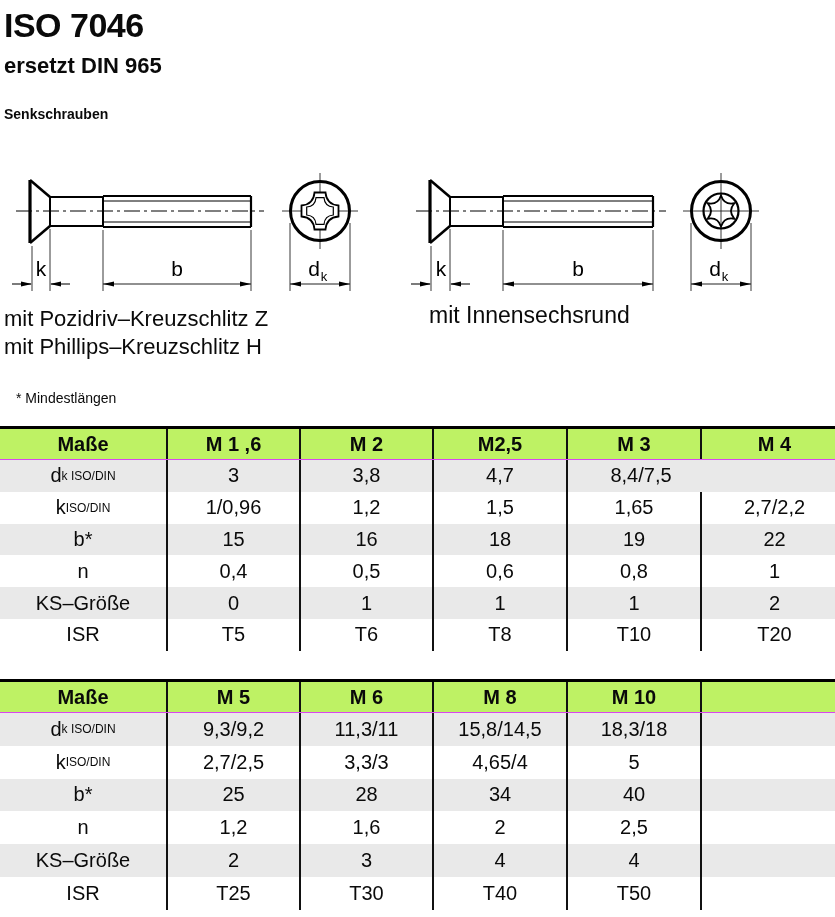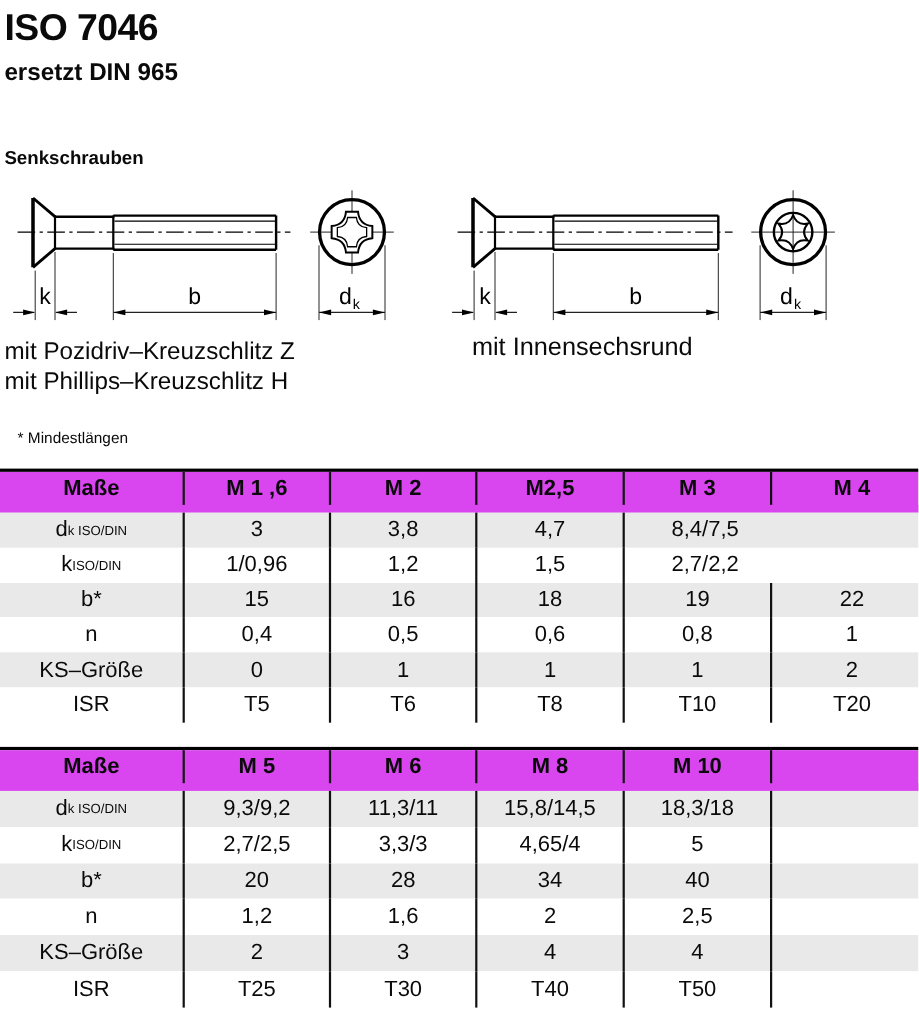--- a/index.html
+++ b/index.html
@@ -3,31 +3,31 @@
 <meta charset="utf-8">
 <style>
   html,body{margin:0;padding:0;}
   body{
     width:835px;height:917px;position:relative;background:#fff;color:#0a0a0a;
     font-family:"Liberation Sans","DejaVu Sans",sans-serif;overflow:hidden;
   }
   .abs{position:absolute;}
   .h1{left:4px;top:6px;font-size:34px;font-weight:bold;letter-spacing:-0.5px;}
   .h2{left:4px;top:53px;font-size:22px;font-weight:bold;}
-  .h3{left:4px;top:106px;font-size:17px;font-weight:bold;margin-top:28px;}
+  .h3{left:4px;top:106px;font-size:14px;font-weight:bold;}
   .cap-left{left:4px;top:305px;font-size:22px;line-height:28px;}
   .cap-right{left:429px;top:302px;font-size:23px;}
   .note{left:16px;top:390px;font-size:14px;text-align:right;}
   svg text{font-family:"Liberation Sans","DejaVu Sans",sans-serif;}
 
   .dtable{left:0;width:835px;border-top:3px solid #000;}
   .t1{top:426px;}
   .t2{top:679px;}
   .grid{display:grid;grid-template-columns:168px 133px 133px 134px 134px 133px;}
-  .hrow{height:30px;background:#d946ef;border-bottom:7px solid #d946ef;font-weight:bold;}
+  .hrow{height:30px;background:#bef264;border-bottom:1px solid #d946ef;font-weight:bold;}
   .t1 .drow{height:31.8px;}
   .t2 .drow{height:32.8px;}
   .rowA{background:#e9e9e9;}
   .rowB{background:#ffffff;}
   .cell{display:flex;align-items:center;justify-content:center;font-size:20px;border-right:2px solid #111;}
   .cell:last-child{border-right:none;padding-left:12px;}
   .hrow .cell{font-size:20px;}
   sub{font-size:12px;line-height:0;}
 </style>
 </head>
@@ -156,20 +156,21 @@
     <div class="cell">8,4/7,5</div>
   </div>
   <div class="grid drow rowB">
     <div class="cell">
         <span>k</span>
         <sub>ISO/DIN</sub>
       </div>
     <div class="cell">1/0,96</div>
     <div class="cell">1,2</div>
     <div class="cell">1,5</div>
+    <div class="cell">1,65</div>
     <div class="cell">2,7/2,2</div>
   </div>
   <div class="grid drow rowA">
     <div class="cell">
         <span>b*</span>
       </div>
     <div class="cell">15</div>
     <div class="cell">16</div>
     <div class="cell">18</div>
     <div class="cell">19</div>
@@ -235,21 +236,21 @@
     <div class="cell">2,7/2,5</div>
     <div class="cell">3,3/3</div>
     <div class="cell">4,65/4</div>
     <div class="cell">5</div>
     <div class="cell"></div>
   </div>
   <div class="grid drow rowA">
     <div class="cell">
         <span>b*</span>
       </div>
-    <div class="cell">20</div>
+    <div class="cell">25</div>
     <div class="cell">28</div>
     <div class="cell">34</div>
     <div class="cell">40</div>
     <div class="cell"></div>
   </div>
   <div class="grid drow rowB">
     <div class="cell">
         <span>n</span>
       </div>
     <div class="cell">1,2</div>

